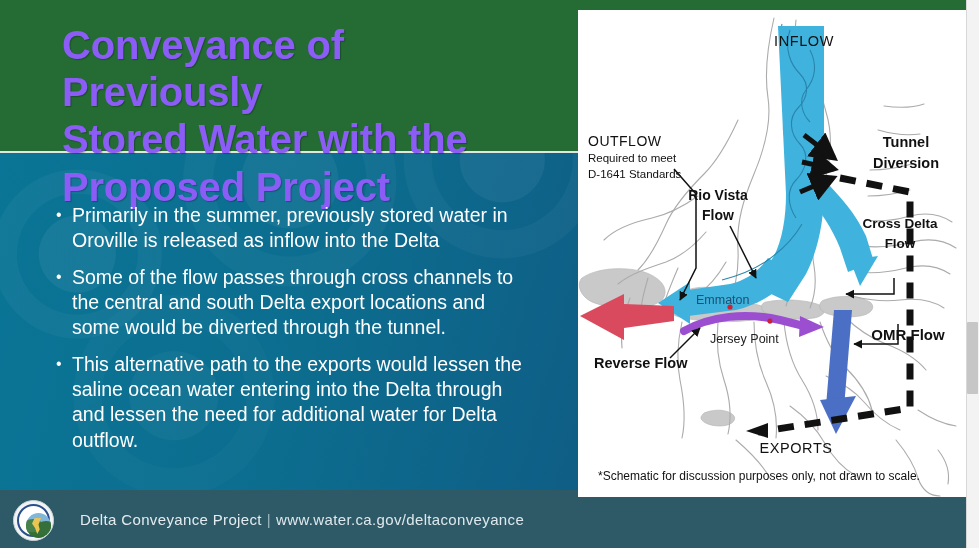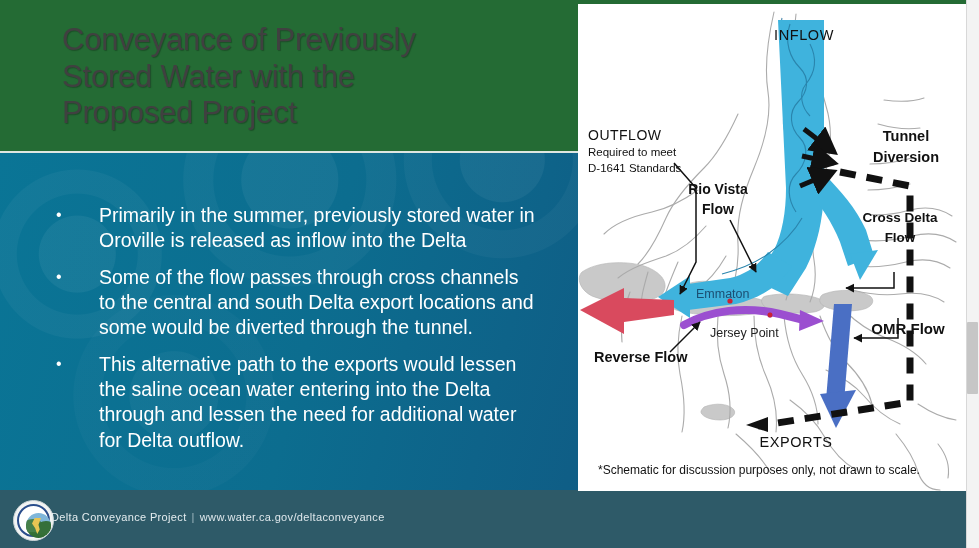--- a/index.html
+++ b/index.html
@@ -57,23 +57,23 @@
     left: 0; top: 151px;
     width: 966px; height: 2px;
     background: #dfe7e1;
   }
 
   
   .title {
     position: absolute;
     left: 62px; top: 22px;
     width: 490px;
-    color: #404040;
-    font-size: 31px;
-    font-weight: normal;
+    color: #8b5cf6;
+    font-size: 40px;
+    font-weight: bold;
     line-height: 1.18;
     letter-spacing: -0.2px;
     text-shadow: 1px 1px 1px rgba(0,0,0,0.25);
     white-space: pre-line;
   }
 
   
   .bullets {
     position: absolute;
     left: 56px; top: 203px;
@@ -88,21 +88,20 @@
   }
   .bullet-dot {
     width: 16px;
     flex: 0 0 16px;
     font-size: 16px;
     line-height: 1.45;
     color: #ffffff;
   }
   .bullet-text {
     flex: 1 1 auto;
-    margin-left: 27px;
   }
 
   
   .footer-seal {
     position: absolute;
     left: 13px; top: 500px;
     width: 39px; height: 39px;
     border-radius: 50%;
     background: #f2f4f3;
     border: 1.5px solid #c9d2d6;
@@ -141,23 +140,23 @@
   }
   .seal-state {
     position: absolute;
     left: 6px; top: 5px;
     width: 9px; height: 16px;
     background: #e8c553;
     clip-path: polygon(30% 0%, 100% 0%, 72% 42%, 86% 72%, 58% 100%, 34% 62%, 0% 34%);
   }
   .footer-text {
     position: absolute;
-    left: 51px; top: 511px;
+    left: 80px; top: 511px;
     color: #e4ecef;
-    font-size: 11px;
+    font-size: 15px;
     letter-spacing: 0.35px;
     white-space: nowrap;
   }
   .footer-sep {
     color: #9fb8c0;
     padding: 0 5px;
   }
   .footer-url {
     color: #dfe8ec;
   }
@@ -175,21 +174,21 @@
     position: absolute;
     right: 1px; top: 322px;
     width: 11px; height: 72px;
     background: #c6c6c6;
     border-radius: 1px;
   }
 
   
   .map-panel {
     position: absolute;
-    left: 578px; top: 4px;
+    left: 578px; top: 10px;
     width: 388px; height: 487px;
     background: #ffffff;
     overflow: hidden;
   }
   .map-svg { display: block; }
 </style>
 </head>
 <body>
 
 <div id="slide">

